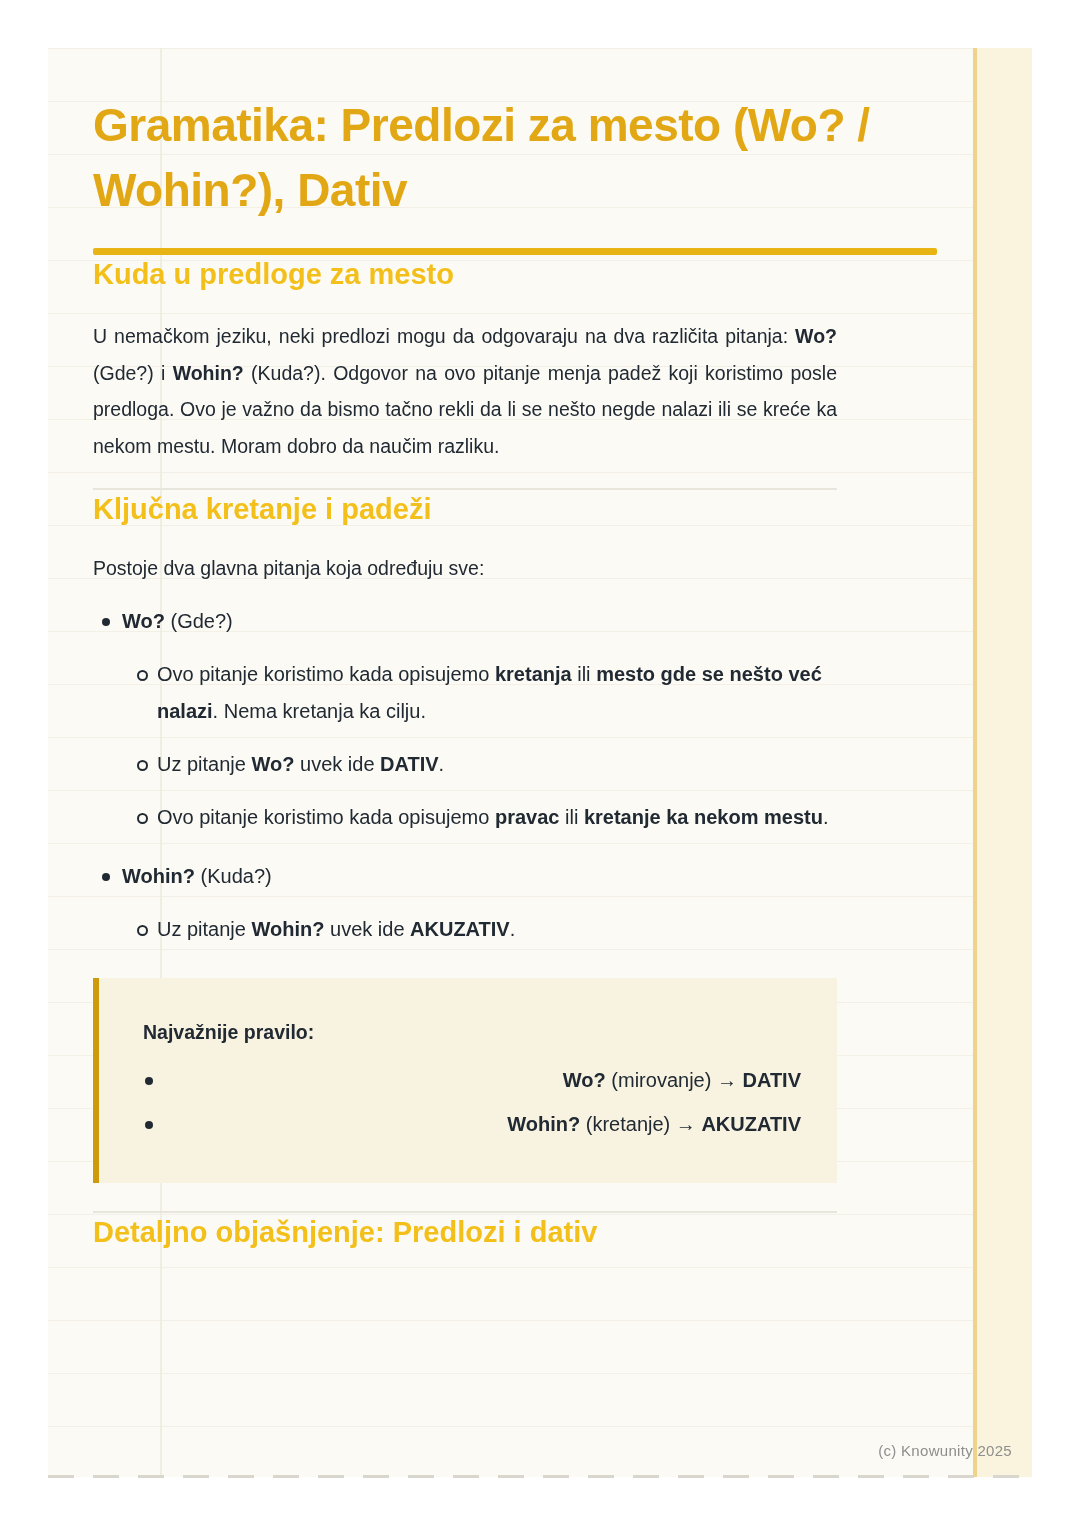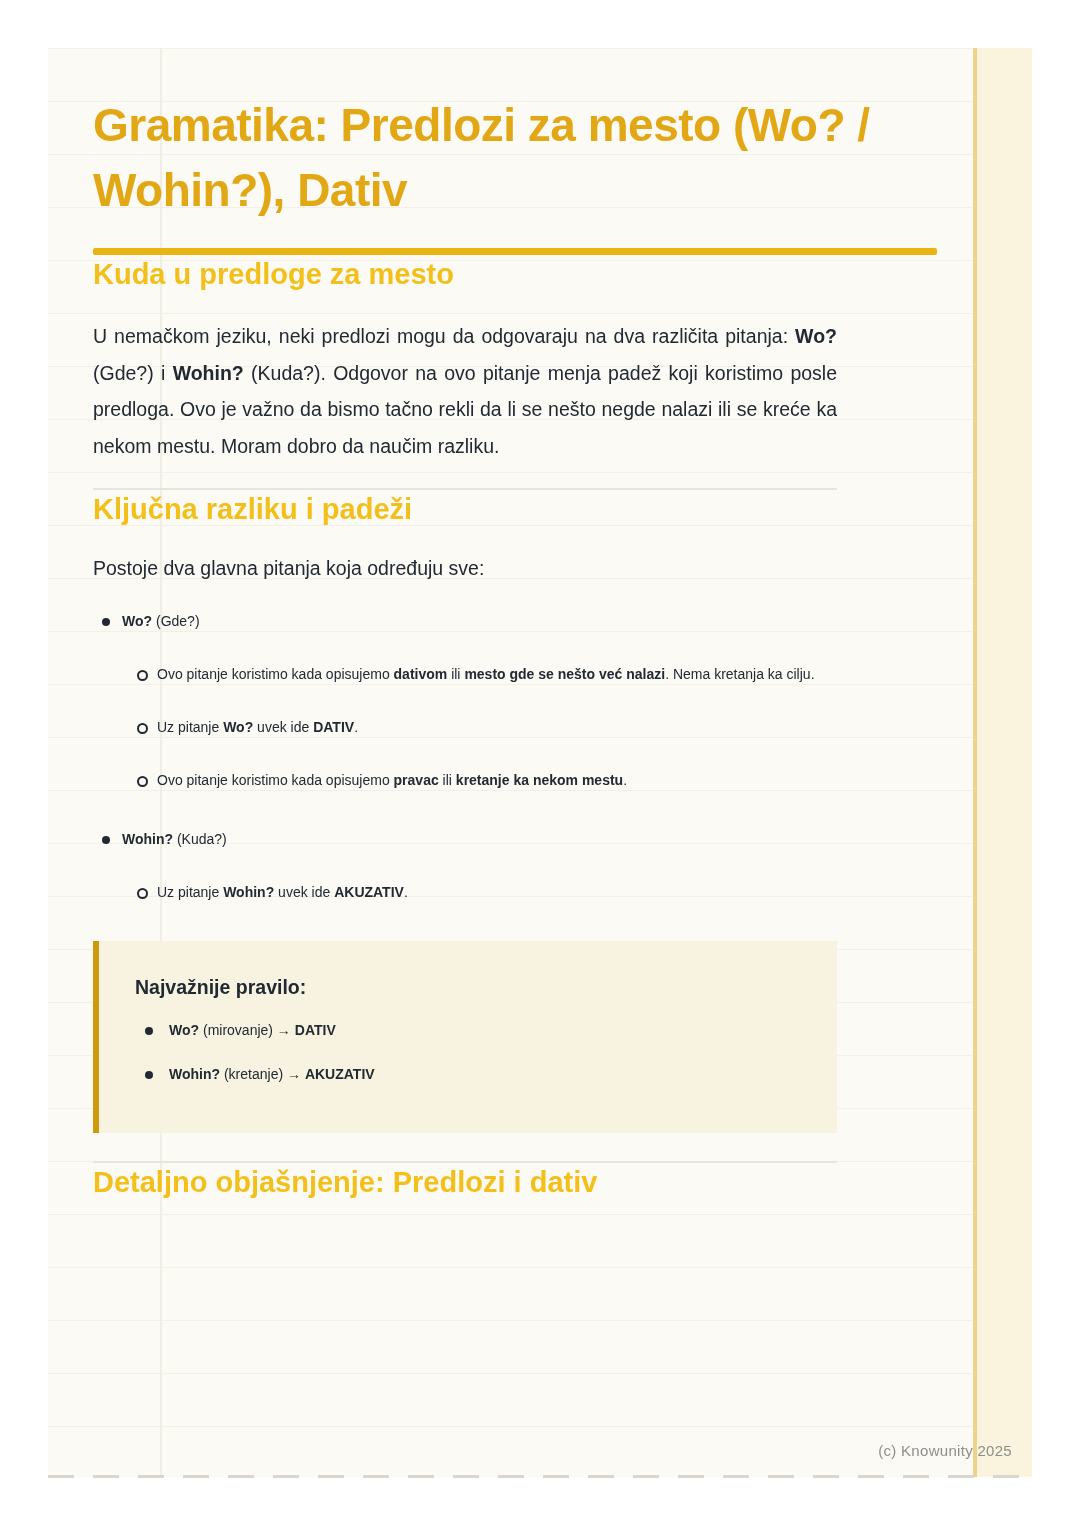--- a/index.html
+++ b/index.html
@@ -106,21 +106,21 @@
   .divider {
     margin-top: 24px;
     width: 744px;
     height: 2px;
     background: #E8E5DC;
   }
   .mt-div2 { margin-top: 28px; }
   .list { width: 744px; }
   .li {
     position: relative;
-    font-size: 14px;
+    font-size: 20px;
     line-height: 37px;
     color: #212A33;
   }
   .li.l1 { padding-left: 29px; margin-top: 22px; }
   .list .li.l1:first-child { margin-top: 16px; }
   .li.l2 { padding-left: 64px; margin-top: 16px; }
   .marker { position: absolute; display: block; }
   .dot-icon {
     left: 9px;
     top: 15px;
@@ -140,27 +140,27 @@
   }
   .callout {
     margin-top: 30px;
     width: 744px;
     box-sizing: border-box;
     background: #F8F2E1;
     border-left: 6px solid #CE9A0C;
     padding: 24px 36px 40px 32px;
   }
   .callout-title {
-    margin: 4px;
+    margin: 12px;
     font-size: 19.5px;
     line-height: 36px;
     font-weight: 700;
     color: #212A33;
   }
-  .callout .li.l1 { margin-top: 7px; padding-left: 38px; }
+  .callout .li.l1 { margin-top: 7px; padding-left: 38px; text-align: right; }
   .callout .dot-icon { left: 14px; }
   .footer {
     position: absolute;
     right: 20px;
     bottom: 18px;
     font-size: 15px;
     color: #8E8E8E;
     z-index: 3;
     letter-spacing: 0.3px;
   }
@@ -179,31 +179,31 @@
       <div class="title-rule"></div>
 
       <section>
         <h2 class="section-heading mt-h2a">Kuda u predloge za mesto</h2>
         <p class="body just">U nemačkom jeziku, neki predlozi mogu da odgovaraju na dva različita pitanja: <b>Wo?</b> (Gde?) i <b>Wohin?</b> (Kuda?). Odgovor na ovo pitanje menja padež koji koristimo posle predloga. Ovo je važno da bismo tačno rekli da li se nešto negde nalazi ili se kreće ka nekom mestu. Moram dobro da naučim razliku.</p>
       </section>
 
       <div class="divider"></div>
 
       <section>
-        <h2 class="section-heading mt-h2b">Ključna razliku i padeži</h2>
+        <h2 class="section-heading mt-h2b">Ključna kretanje i padeži</h2>
         <p class="body lead">Postoje dva glavna pitanja koja određuju sve:</p>
 
         <div class="list">
           <div class="li l1">
             <span class="marker dot-icon"></span>
             <div><b>Wo?</b> (Gde?)</div>
           </div>
           <div class="li l2">
             <span class="marker ring-icon"></span>
-            <div>Ovo pitanje koristimo kada opisujemo <b>dativom</b> ili <b>mesto gde se nešto već nalazi</b>. Nema kretanja ka cilju.</div>
+            <div>Ovo pitanje koristimo kada opisujemo <b>kretanja</b> ili <b>mesto gde se nešto već nalazi</b>. Nema kretanja ka cilju.</div>
           </div>
           <div class="li l2">
             <span class="marker ring-icon"></span>
             <div>Uz pitanje <b>Wo?</b> uvek ide <b>DATIV</b>.</div>
           </div>
           <div class="li l2">
             <span class="marker ring-icon"></span>
             <div>Ovo pitanje koristimo kada opisujemo <b>pravac</b> ili <b>kretanje ka nekom mestu</b>.</div>
           </div>
           <div class="li l1">

